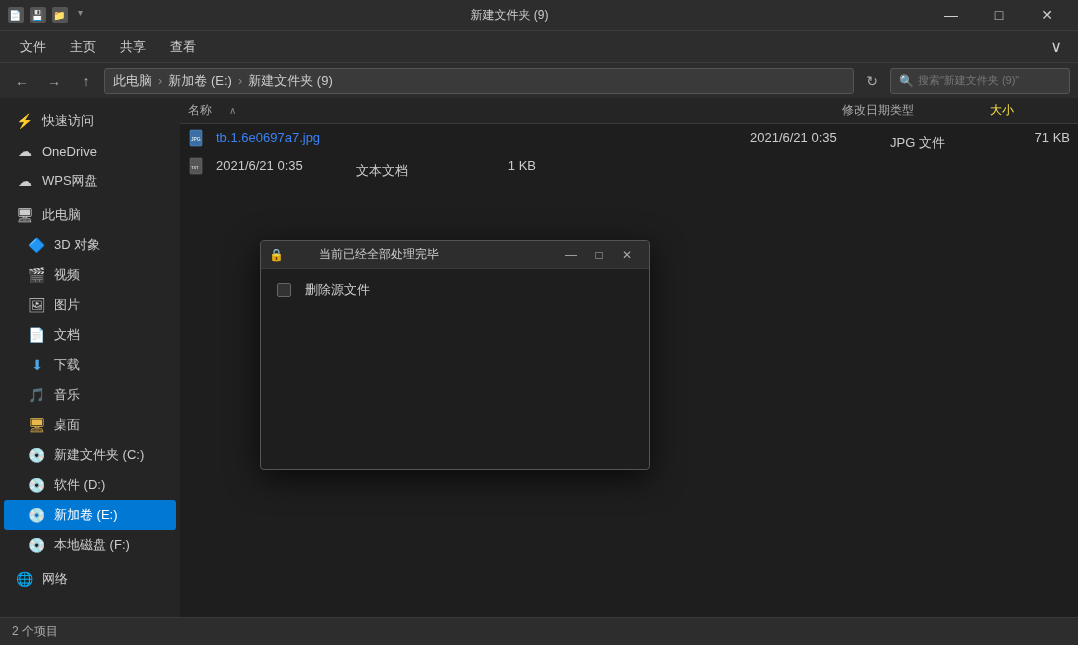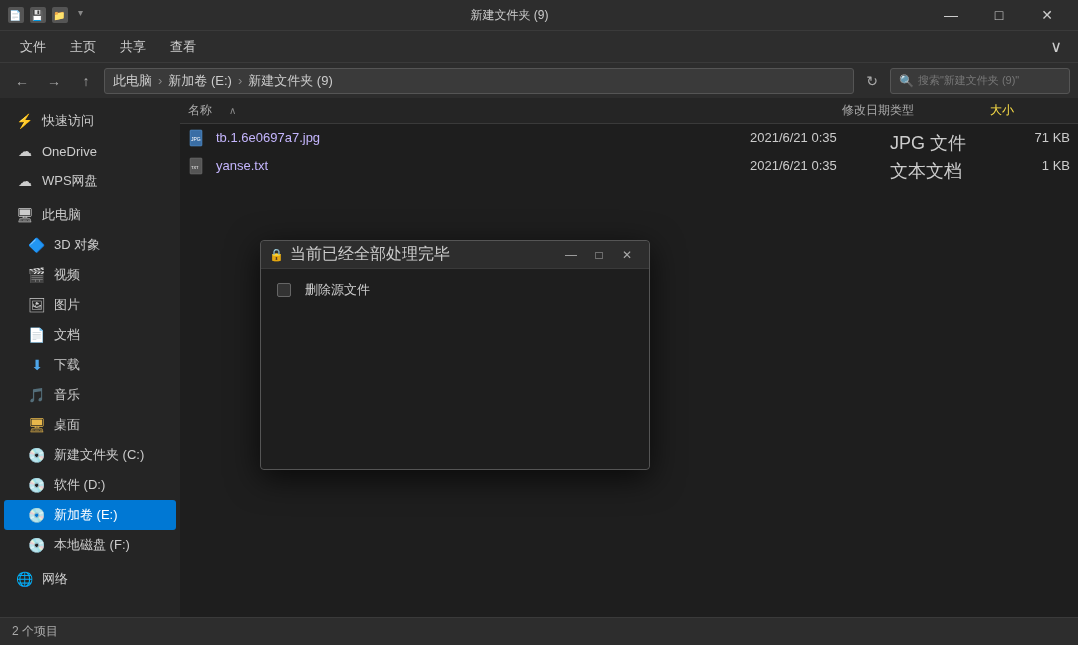--- a/index.html
+++ b/index.html
@@ -210,23 +210,23 @@
     }
     .file-row {
       height: 28px;
       display: flex;
       align-items: center;
       padding: 0 8px;
       cursor: pointer;
       border-bottom: 1px solid transparent;
     }
     .file-icon { width: 20px; height: 20px; margin-right: 8px; flex-shrink: 0; display: flex; align-items: center; justify-content: center; }
-    .file-name { flex: 1; font-size: 13px; color: #c4b5fd; }
+    .file-name { flex: 1; font-size: 13px; color: #3b82f6; }
     .file-date { width: 140px; font-size: 13px; color: #ccc; }
-    .file-type { width: 100px; font-size: 18px; color: #ccc; margin-top: 11px; }
+    .file-type { width: 100px; font-size: 13px; color: #ccc; margin-top: 11px; }
     .file-size { width: 80px; font-size: 13px; color: #ccc; text-align: right; }
 
     
     .status-bar {
       height: 28px;
       background: #2d2d2d;
       display: flex;
       align-items: center;
       padding: 0 12px;
       font-size: 12px;
@@ -260,22 +260,23 @@
       border-bottom: 1px solid #3a3a3a;
       border-radius: 4px 4px 0 0;
     }
     .dialog-lock-icon {
       font-size: 12px;
       margin-right: 6px;
       color: #aaa;
     }
     .dialog-title-text {
       flex: 1;
-      font-size: 16px;
-      color: #ccc;
+      font-size: 12px;
+      color: #ccc;
+      margin-left: 29px;
     }
     .dialog-ctrl-btn {
       width: 28px;
       height: 22px;
       display: flex;
       align-items: center;
       justify-content: center;
       font-size: 12px;
       color: #aaa;
       cursor: pointer;
@@ -456,21 +457,20 @@
         <div class="file-type">JPG 文件</div>
         <div class="file-size">71 KB</div>
       </div>
       <div class="file-row">
         <div class="file-icon">
           <svg width="18" height="18" viewBox="0 0 18 18">
             <rect x="1" y="1" width="12" height="16" rx="1" fill="#555" stroke="#777" stroke-width="0.5"></rect>
             <text x="2" y="12" font-size="4" fill="white" font-family="sans-serif">TXT</text>
           </svg>
         </div>
-        <div class="file-name">yanse.txt</div>
         <div class="file-date">2021/6/21 0:35</div>
         <div class="file-type">文本文档</div>
         <div class="file-size">1 KB</div>
       </div>
     </div>
   </div>
 
 </div>
 
 <div class="status-bar">

